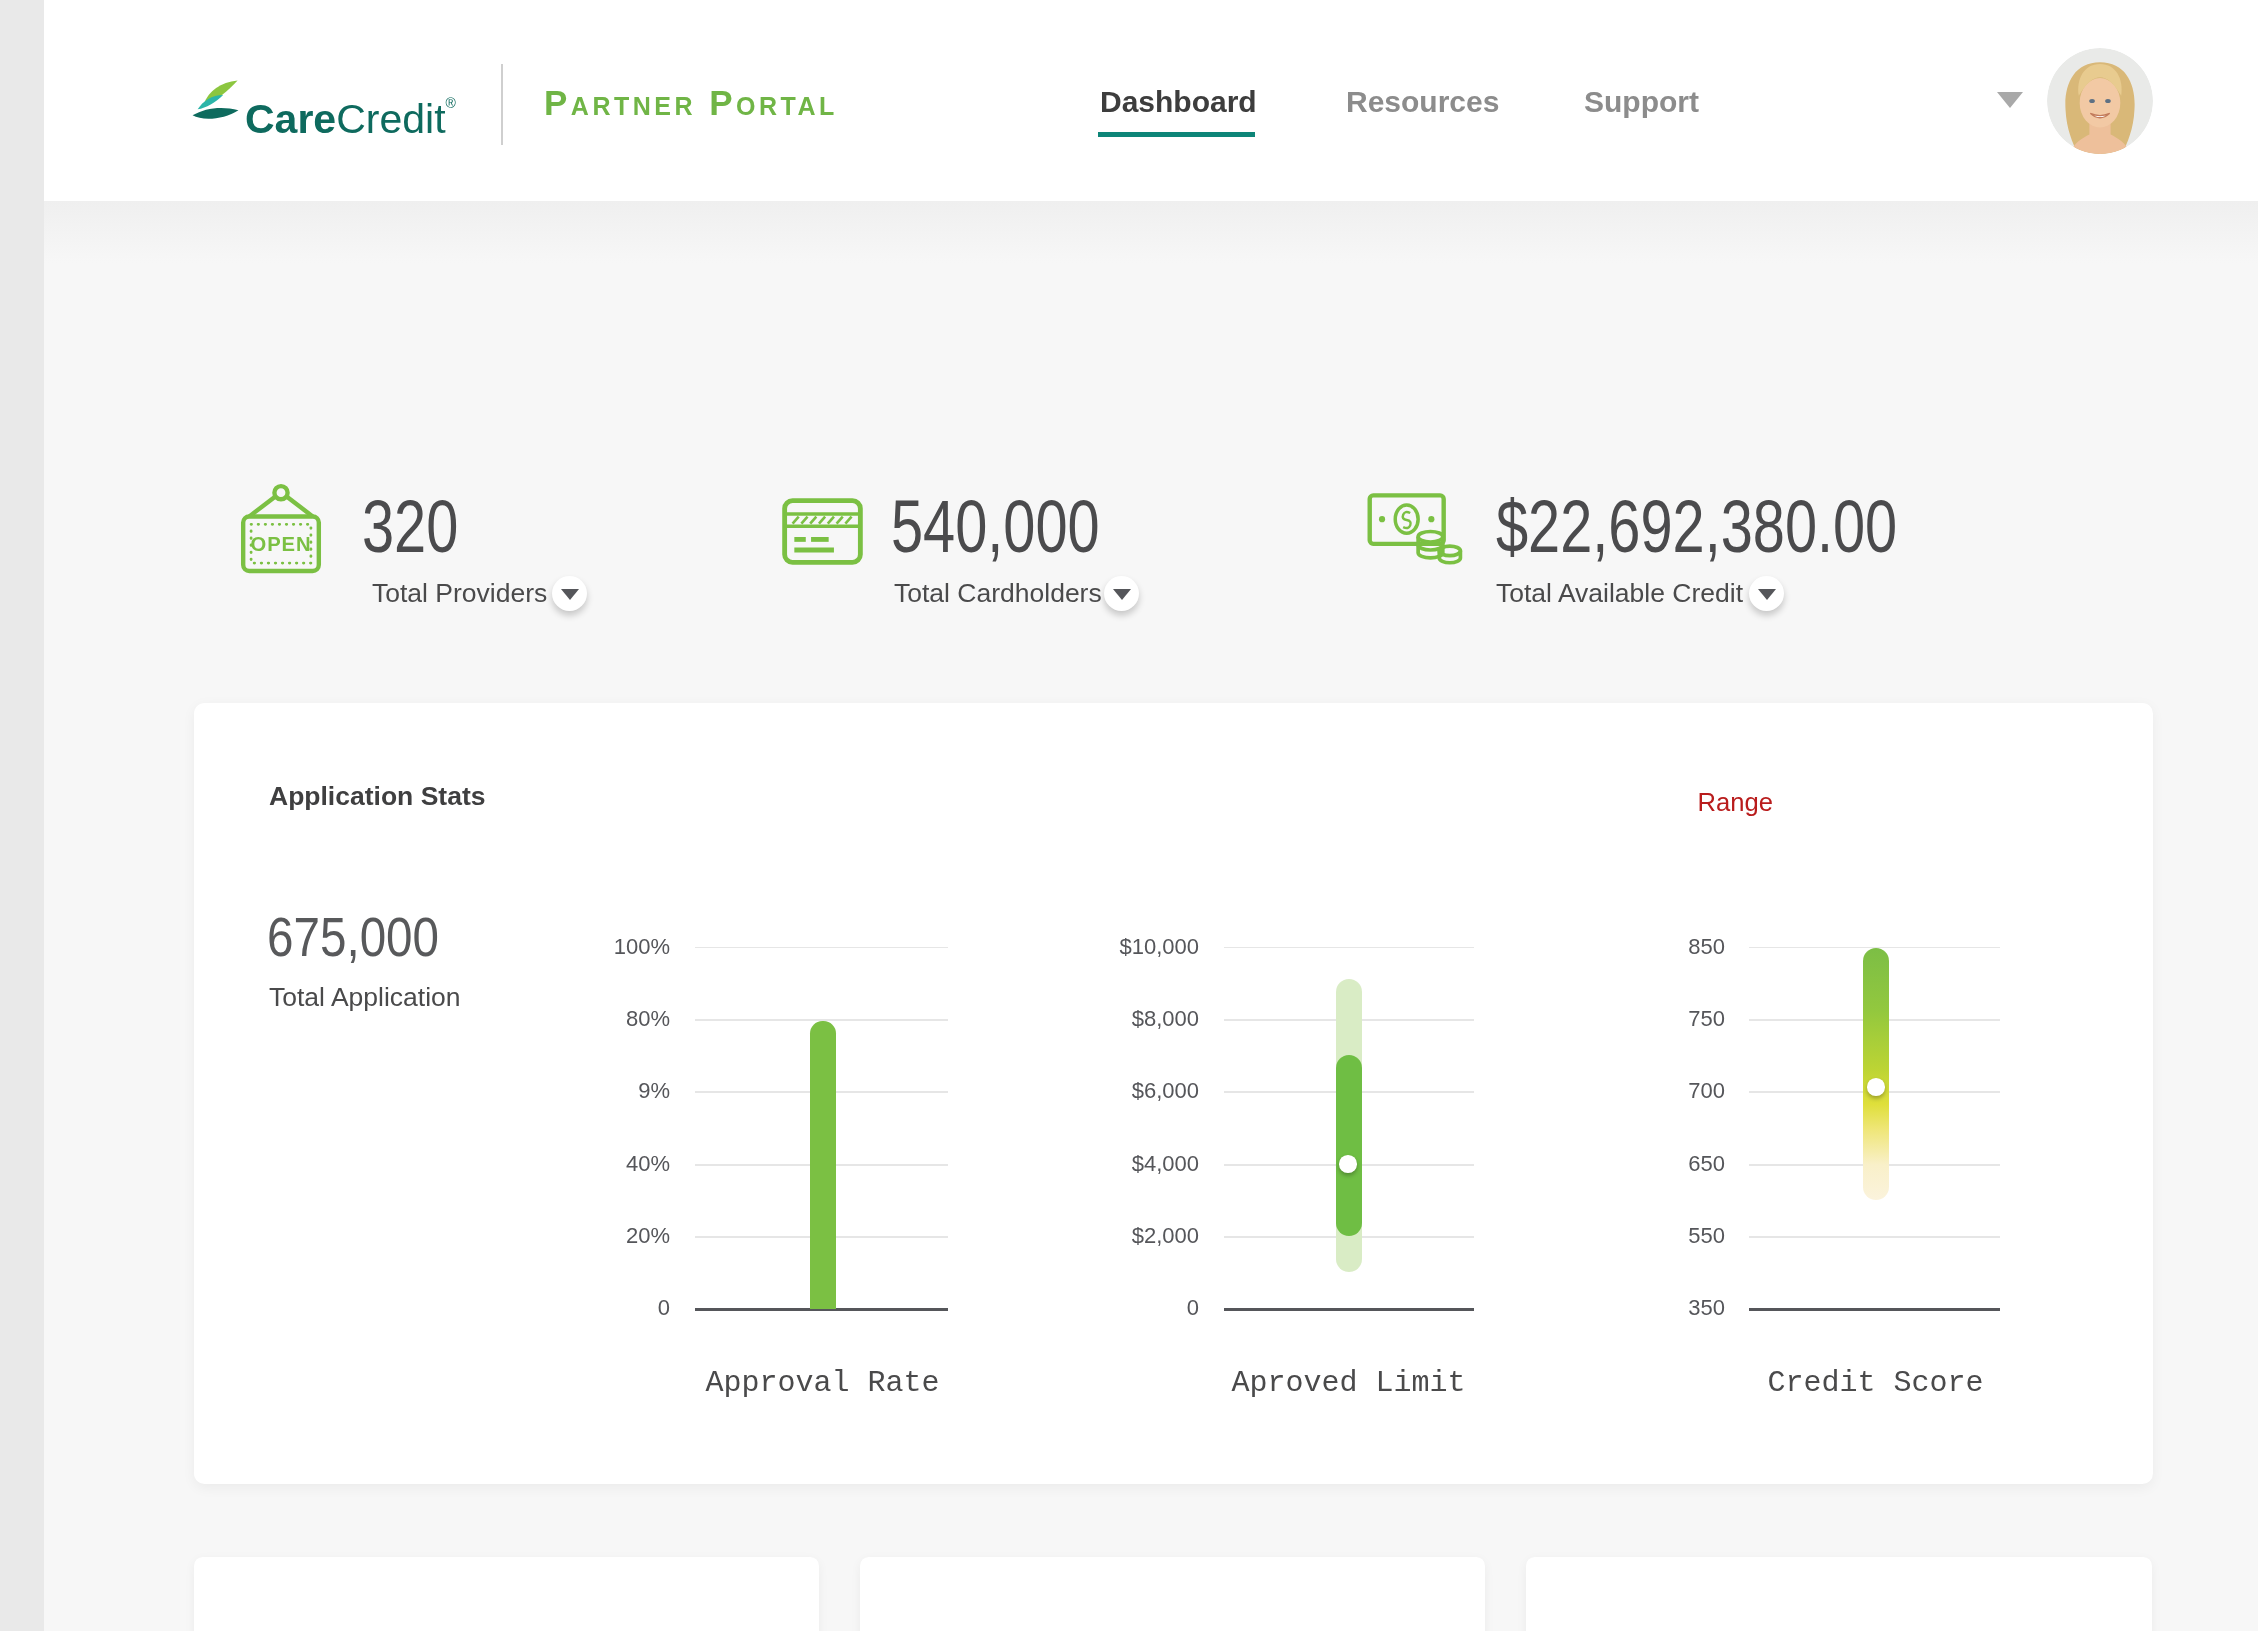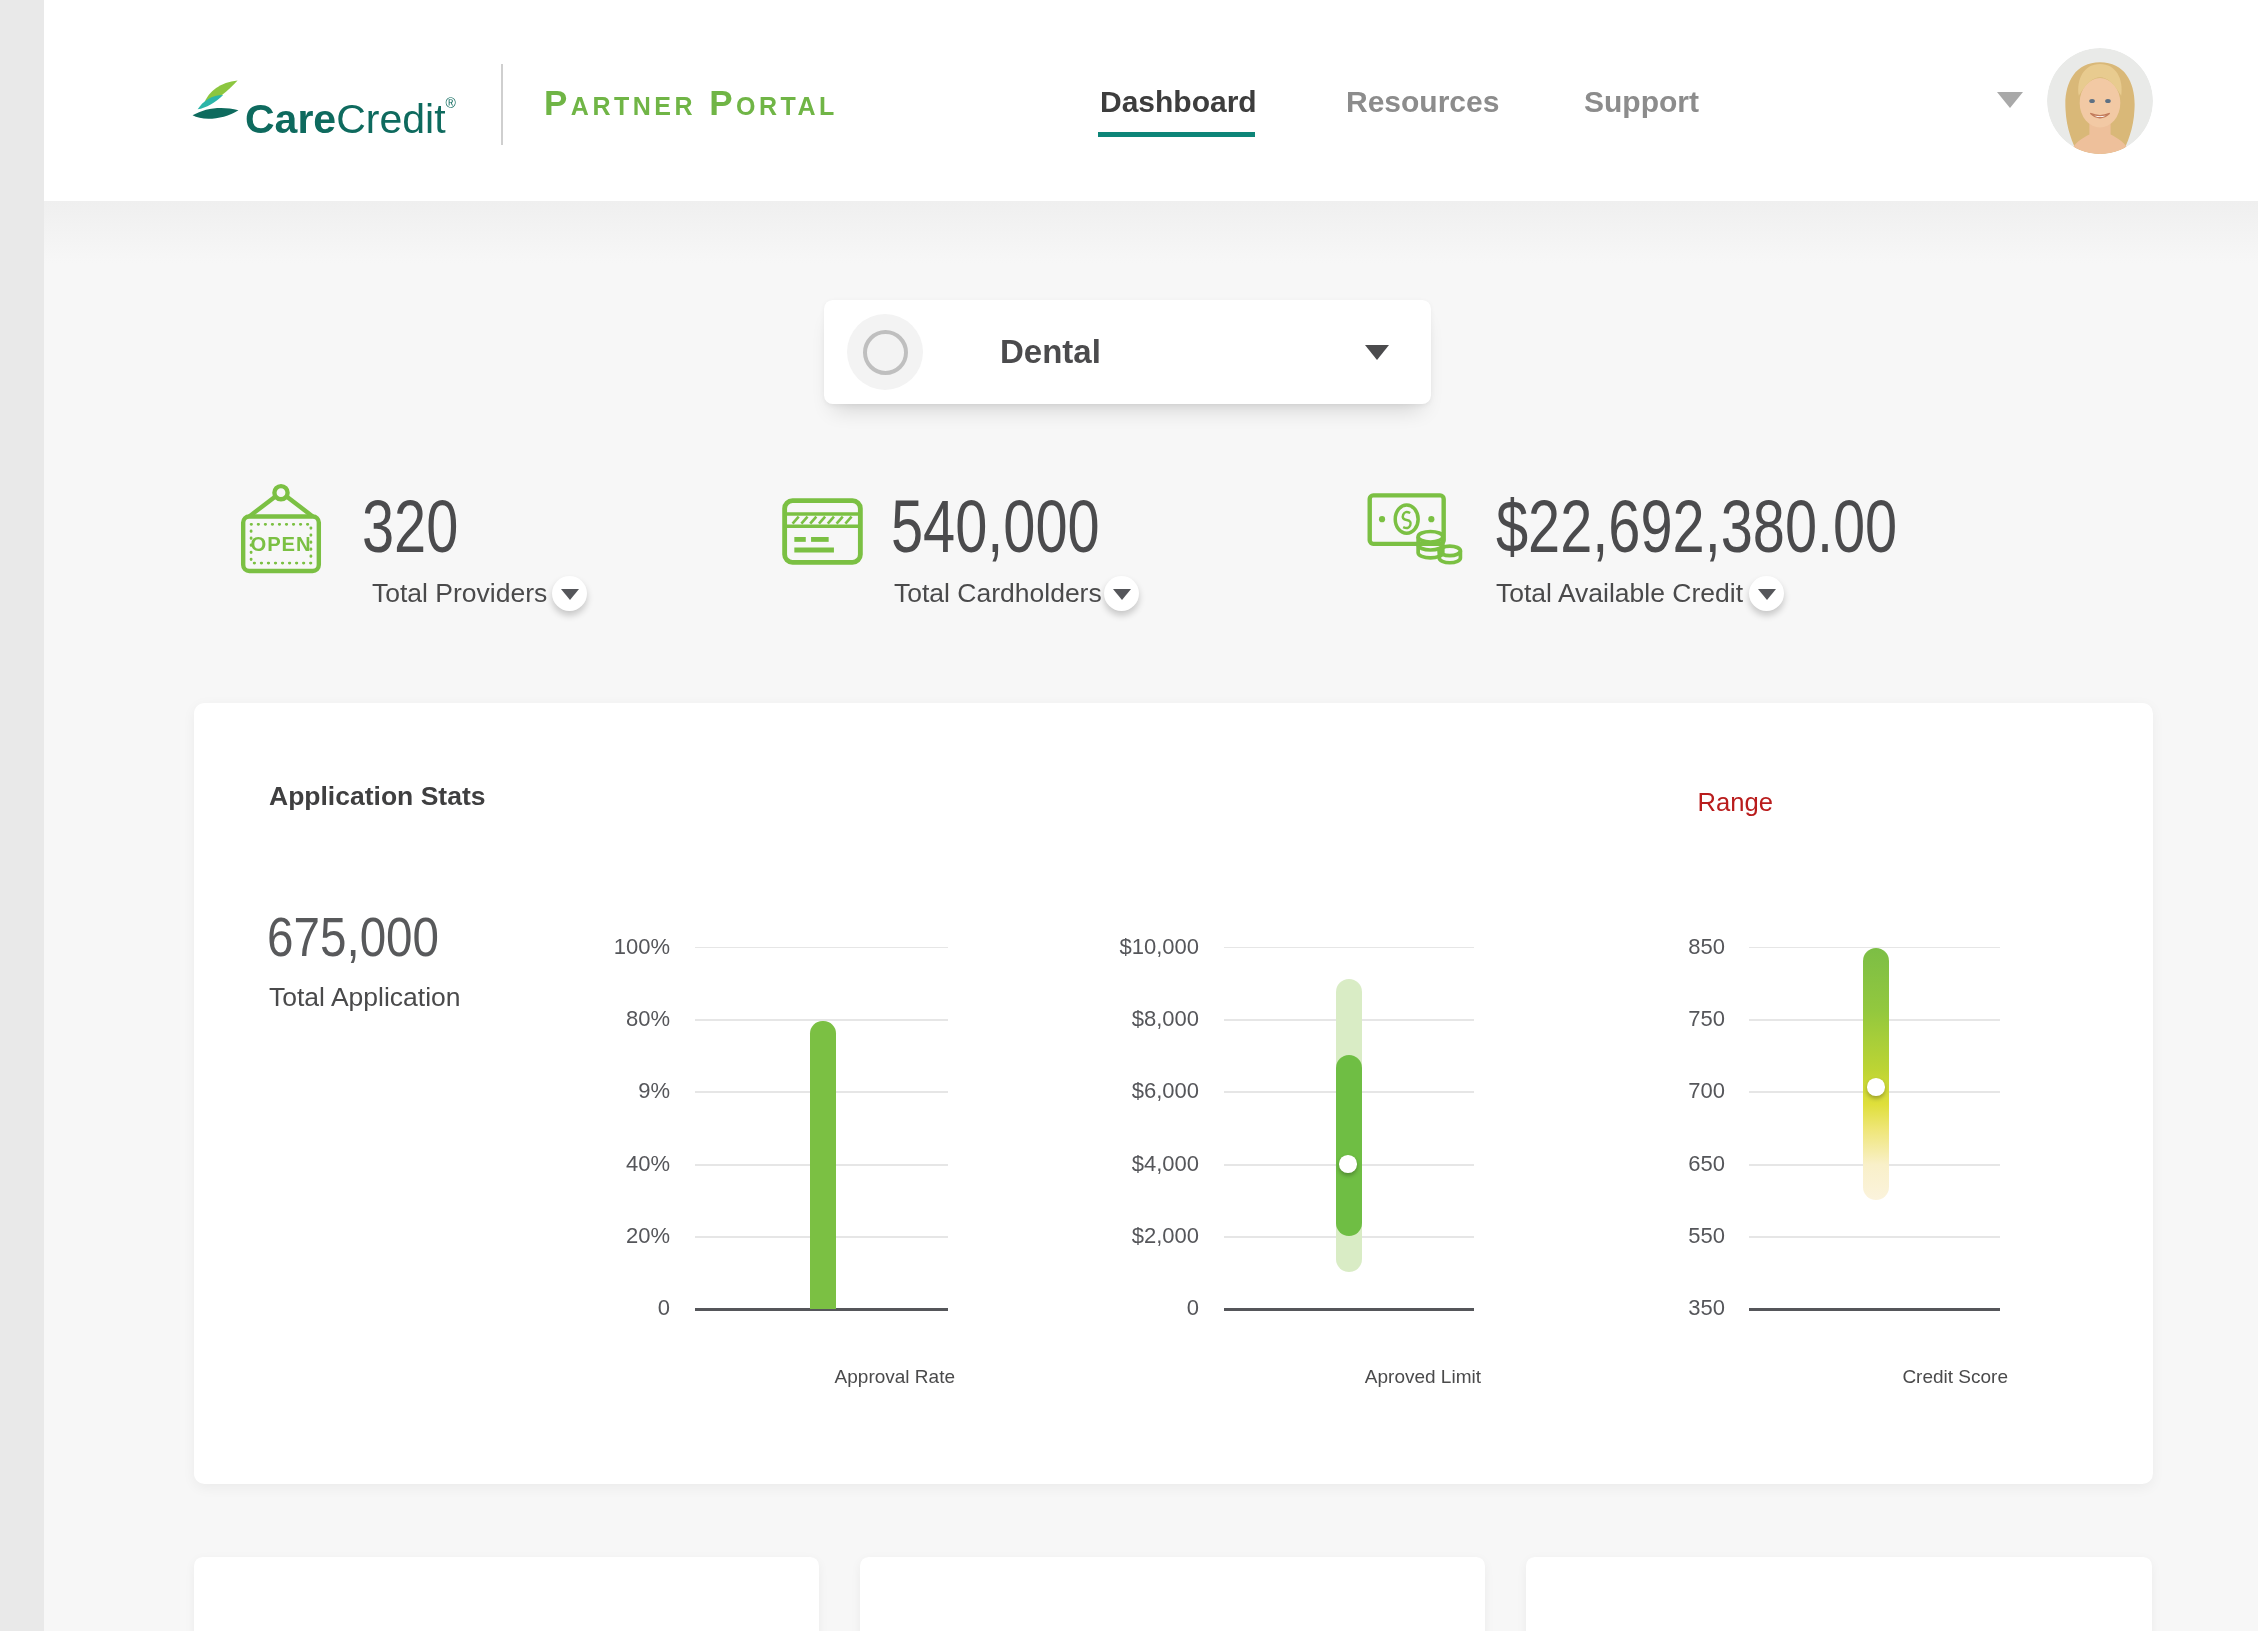--- a/index.html
+++ b/index.html
@@ -69,21 +69,21 @@
   .gridline.baseline{height:2.6px;background:#55565A;}
   .tick-label{position:absolute;text-align:right;font-size:22px;line-height:30px;color:#55565A;white-space:nowrap;}
   .vbar{position:absolute;width:25.6px;}
   .bar-solid{background:#7BC043;}
   .bar-light{background:#D9ECC5;border-radius:13.2px;}
   .bar-dark{background:#6FBE44;border-radius:13.2px;}
   .bar-gradient{border-radius:13.2px;
     background:linear-gradient(180deg,#7CBE45 0%,#93C83E 25%,#BCD434 48%,#DFDF3B 62%,#EFE678 72%,#F9F0C9 86%,#FBF3DC 100%);}
   .median-dot{position:absolute;width:17.6px;height:17.6px;border-radius:50%;background:#fff;
               box-shadow:0 2.6px 4.4px rgba(0,0,0,.28);}
-  .x-label{position:absolute;text-align:right;font-size:19px;color:#4A4A4B;white-space:nowrap;}
+  .x-label{position:absolute;text-align:center;font-size:30px;color:#4A4A4B;white-space:nowrap;font-family:Liberation Mono, monospace;}
   
   .bottom-card{position:absolute;top:1557px;height:124px;background:#fff;border-radius:8.8px;
                box-shadow:0 3.5px 10.6px rgba(0,0,0,.05);}
   #bottom-card-1{left:150px;width:625px;}
   #bottom-card-2{left:816px;width:625px;}
   #bottom-card-3{left:1482px;width:626px;}
 </style>
 </head>
 <body>
 
@@ -125,27 +125,20 @@
           <ellipse cx="51" cy="60" rx="3.2" ry="2.4" fill="#5E7184"></ellipse>
           <ellipse cx="69" cy="60" rx="3.2" ry="2.4" fill="#5E7184"></ellipse>
           <path d="M49 74 Q60 84 71 74 Q60 79 49 74 Z" fill="#FFFFFF" stroke="#C27B5B" stroke-width="1.5"></path>
         </g>
       </svg>
     </div>
   </div>
   <div class="top-fade"></div>
 
 
-  <div class="filter-card" id="filter-category">
-    <div class="filter-icon-circle">
-      <div class="ring-icon"></div>
-    </div>
-    <div class="filter-label">Dental</div>
-    <div class="filter-caret"></div>
-  </div>
 
   <svg class="stat-icon" style="left:193px;top:483px;" width="88" height="95" viewBox="0 0 100 108" fill="none" stroke="#7BC043">
     <circle cx="50" cy="11" r="7.5" stroke-width="5"></circle>
     <path d="M44 15 L14 38 M56 15 L86 38" stroke-width="5"></path>
     <rect x="7" y="38" width="86" height="62" rx="7" stroke-width="5"></rect>
     <rect x="16" y="47" width="68" height="44" stroke-width="3.2" stroke-dasharray="0.5 7.5" stroke-linecap="round"></rect>
     <text x="50" y="77" text-anchor="middle" stroke="none" fill="#7BC043" font-family="Liberation Sans, sans-serif" font-size="23" font-weight="bold" letter-spacing="1">OPEN</text>
   </svg>
   <div class="stat-number" style="left:318px;">320</div>
   <div class="stat-label" style="left:328px;">Total Providers</div>

